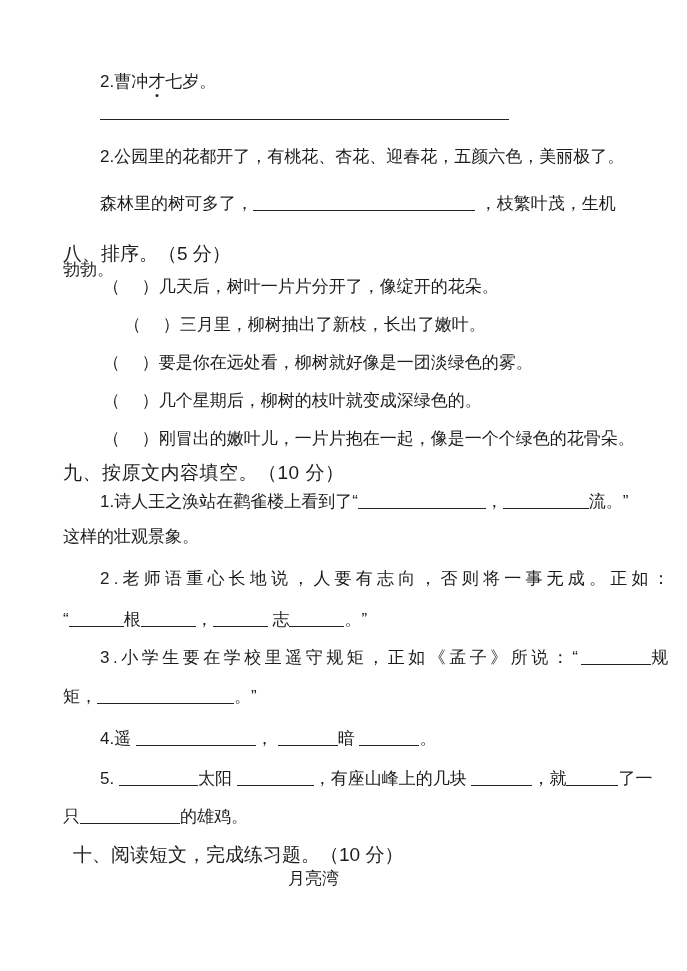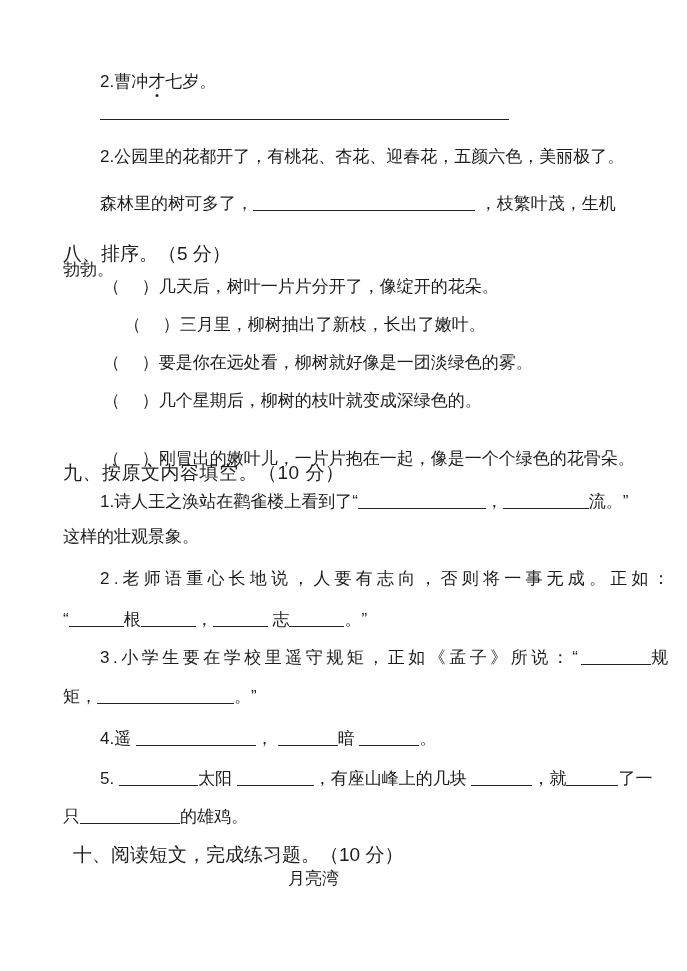--- a/index.html
+++ b/index.html
@@ -44,21 +44,21 @@
     <div class="line" style="left: 100px; top: 71px;"><span class="seg">2.曹冲</span><span class="emdot">才</span><span class="seg">七岁。</span></div>
     <div class="line" style="left: 100px; top: 102px;"><span class="blank" style="width: 409px;"></span></div>
     <div class="line" style="left: 100px; top: 146px;"><span class="seg">2.公园里的花都开了，有桃花、杏花、迎春花，五颜六色，美丽极了。</span></div>
     <div class="line" style="left: 100px; top: 193px;"><span class="seg">森林里的树可多了，</span><span class="blank" style="width: 222px;"></span><span class="seg"> ，枝繁叶茂，生机</span></div>
     <div class="line" style="left: 63px; top: 220px; margin-top: 39px;"><span class="seg">勃勃。</span></div>
     <div class="line heading" style="left: 63px; top: 242px;"><span class="seg">八、排序。（5 分）</span></div>
     <div class="line" style="left: 103px; top: 276px;"><span class="seg">（　 ）几天后，树叶一片片分开了，像绽开的花朵。</span></div>
     <div class="line" style="left: 103px; top: 314px; margin-left: 21px;"><span class="seg">（　 ）三月里，柳树抽出了新枝，长出了嫩叶。</span></div>
     <div class="line" style="left: 103px; top: 352px;"><span class="seg">（　 ）要是你在远处看，柳树就好像是一团淡绿色的雾。</span></div>
     <div class="line" style="left: 103px; top: 390px;"><span class="seg">（　 ）几个星期后，柳树的枝叶就变成深绿色的。</span></div>
-    <div class="line" style="left: 103px; top: 428px; margin-top: 20px;"><span class="seg">（　 ）刚冒出的嫩叶儿，一片片抱在一起，像是一个个绿色的花骨朵。</span></div>
+    <div class="line" style="left: 103px; top: 428px;"><span class="seg">（　 ）刚冒出的嫩叶儿，一片片抱在一起，像是一个个绿色的花骨朵。</span></div>
     <div class="line heading" style="left: 63px; top: 461px; letter-spacing: 0.5px;"><span class="seg">九、按原文内容填空。（10 分）</span></div>
     <div class="line" style="left: 100px; top: 491px;"><span class="seg">1.诗人王之涣站在鹳雀楼上看到了“</span><span class="blank" style="width: 128px;"></span><span class="seg">，</span><span class="blank" style="width: 86px;"></span><span class="seg">流。”</span></div>
     <div class="line" style="left: 63px; top: 526px;"><span class="seg">这样的壮观景象。</span></div>
     <div class="line" style="left: 100px; top: 568px; letter-spacing: 4.2px;"><span class="seg">2.老师语重心长地说，人要有志向，否则将一事无成。正如：</span></div>
     <div class="line" style="left: 63px; top: 609px;"><span class="seg">“</span><span class="blank" style="width: 55px;"></span><span class="seg">根</span><span class="blank" style="width: 55px;"></span><span class="seg">，</span><span class="blank" style="width: 55px;"></span><span class="seg"> 志</span><span class="blank" style="width: 55px;"></span><span class="seg">。”</span></div>
     <div class="line" style="left: 100px; top: 647px; letter-spacing: 3.5px;"><span class="seg">3.小学生要在学校里遥守规矩，正如《孟子》所说：“</span><span class="blank" style="width: 70px;"></span><span class="seg">规</span></div>
     <div class="line" style="left: 63px; top: 686px;"><span class="seg">矩，</span><span class="blank" style="width: 137px;"></span><span class="seg">。”</span></div>
     <div class="line" style="left: 100px; top: 728px;"><span class="seg">4.遥 </span><span class="blank" style="width: 120px;"></span><span class="seg">， </span><span class="blank" style="width: 60px;"></span><span class="seg">暗 </span><span class="blank" style="width: 60px;"></span><span class="seg">。</span></div>
     <div class="line" style="left: 100px; top: 768px; text-align: center;"><span class="seg">5. </span><span class="blank" style="width: 79px;"></span><span class="seg">太阳 </span><span class="blank" style="width: 77px;"></span><span class="seg">，有座山峰上的几块 </span><span class="blank" style="width: 61px;"></span><span class="seg">，就</span><span class="blank" style="width: 52px;"></span><span class="seg">了一</span></div>
     <div class="line" style="left: 63px; top: 806px;"><span class="seg">只</span><span class="blank" style="width: 100px;"></span><span class="seg">的雄鸡。</span></div>

